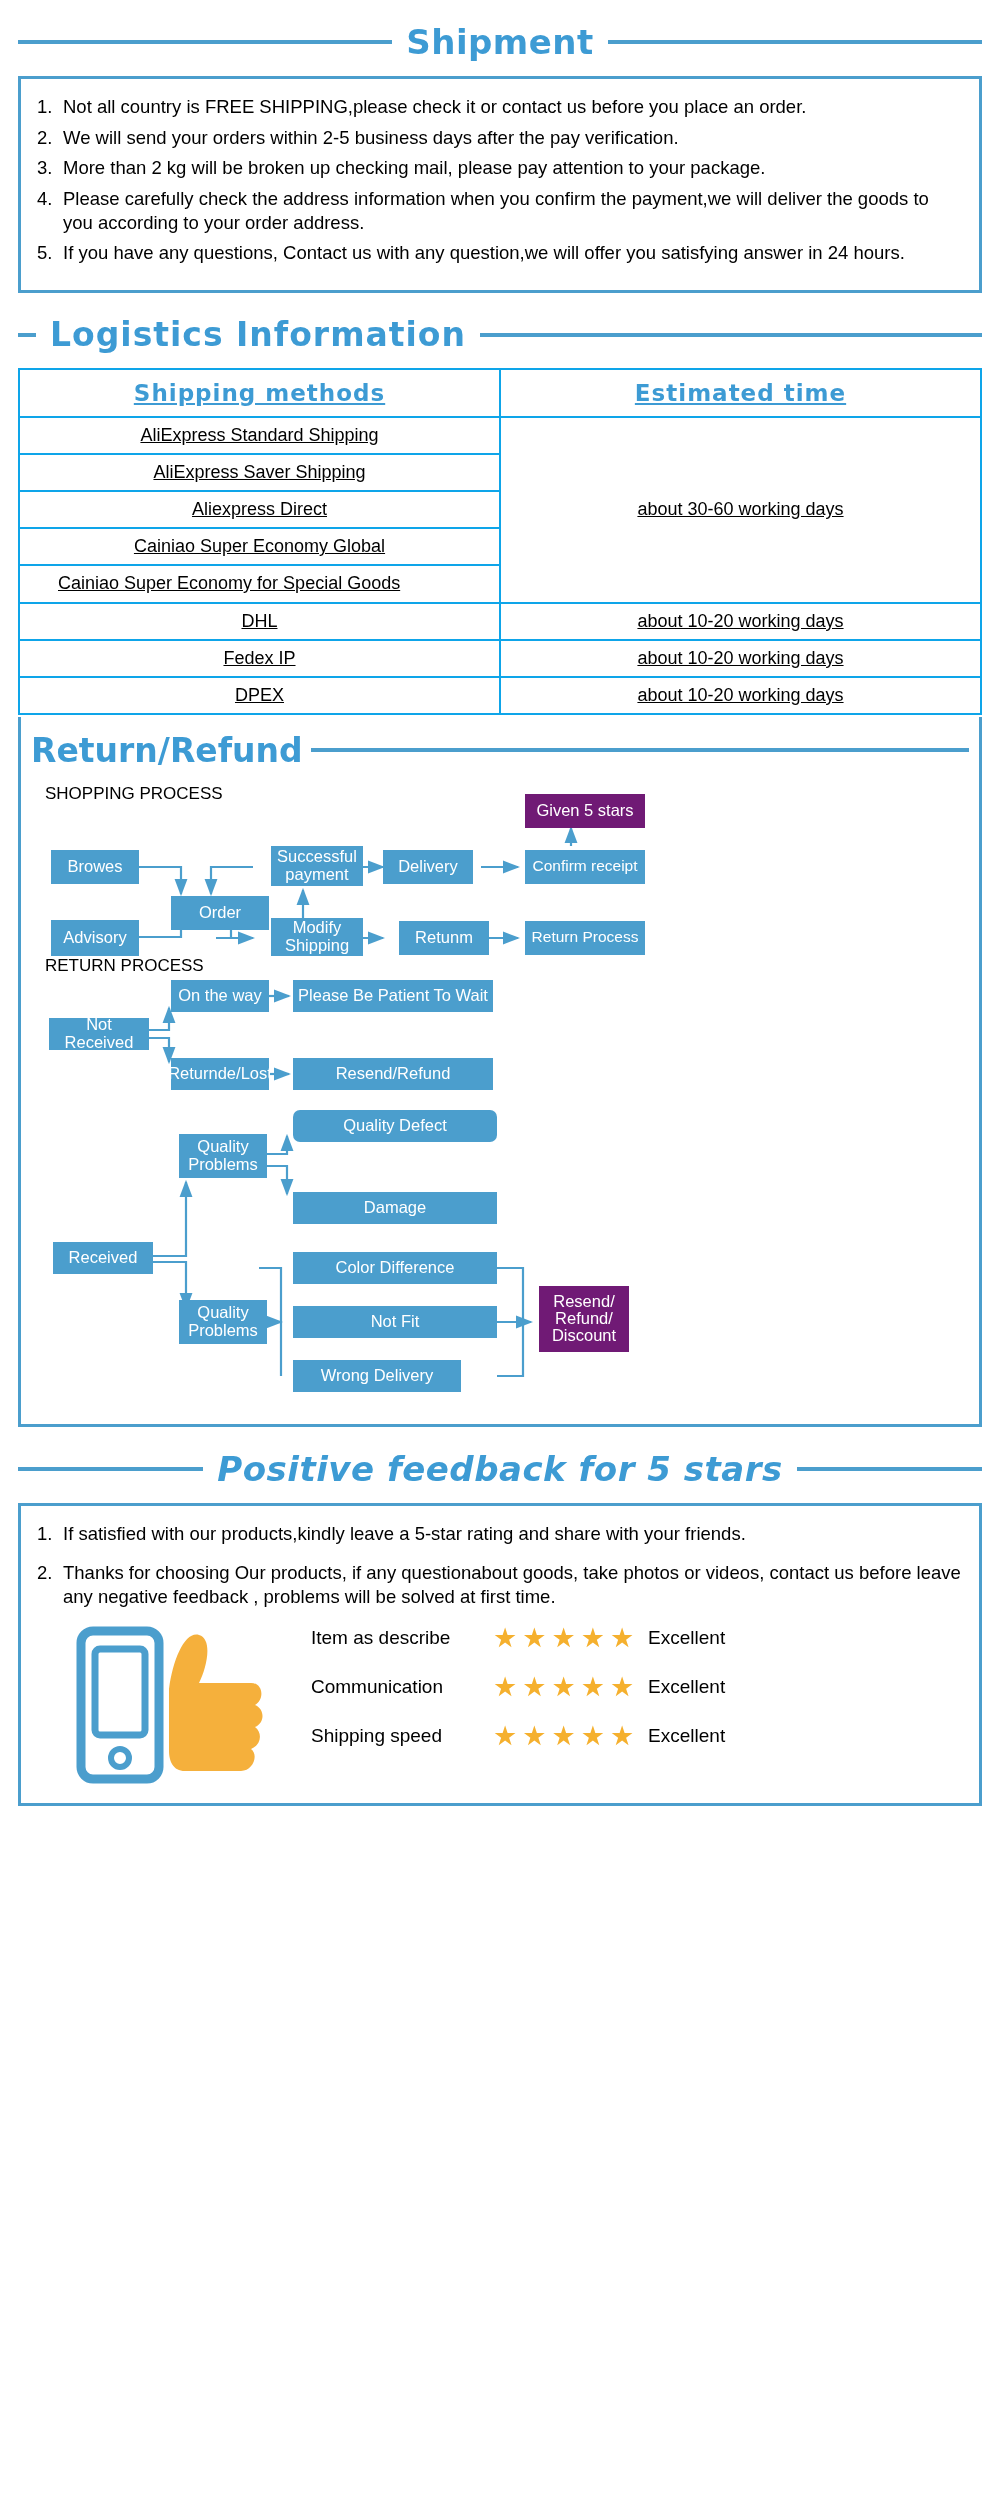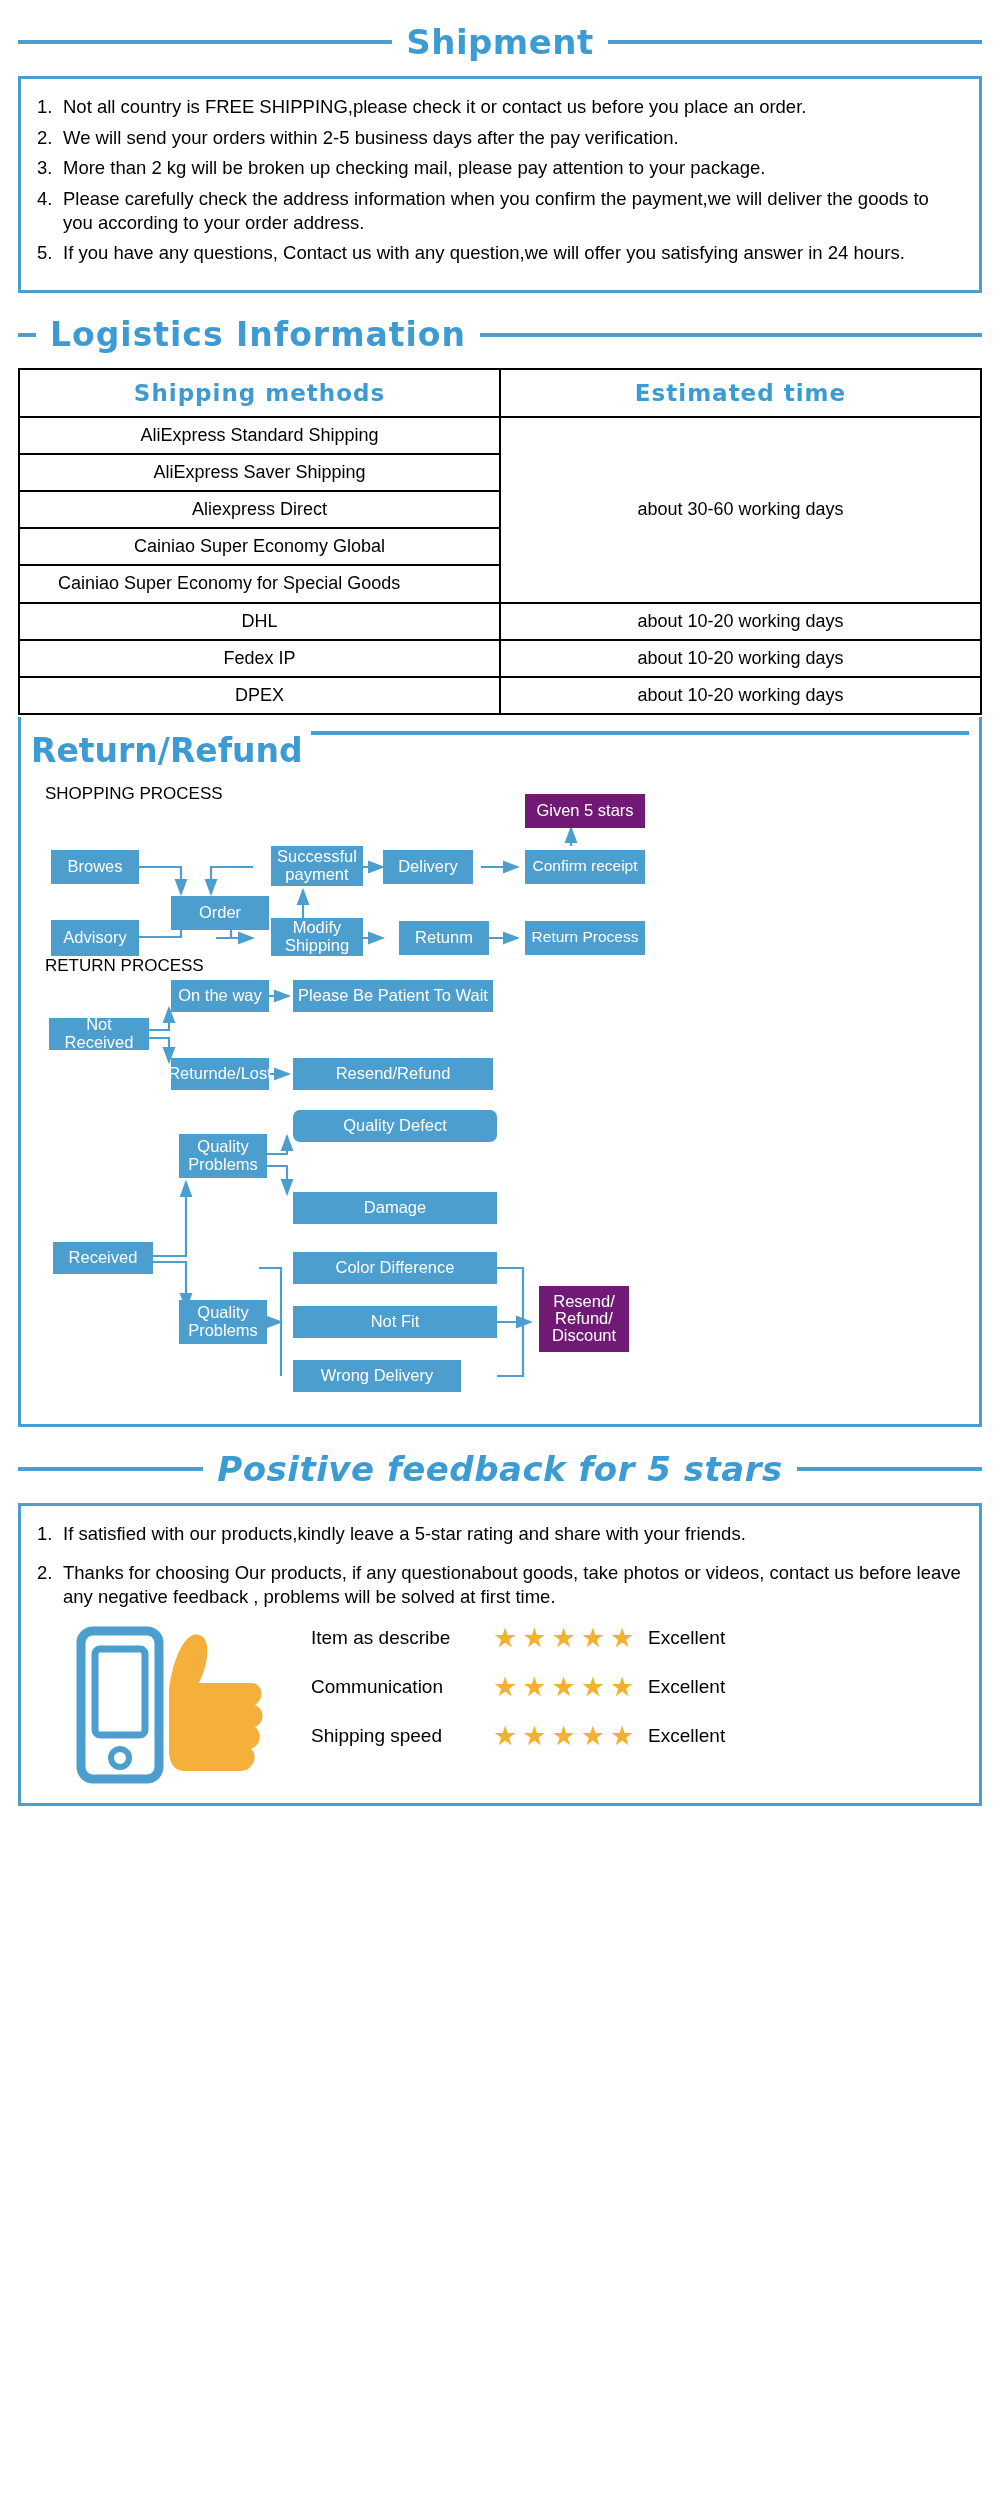--- a/index.html
+++ b/index.html
@@ -54,26 +54,27 @@
   }
   ol.numlist.spaced > li { margin-bottom:16px; }
 
   
   table.logistics {
     width:100%;
     border-collapse:collapse;
     table-layout:fixed;
   }
   table.logistics td, table.logistics th {
-    border:2px solid #000000;
+    border:2px solid #0ea5e9;
     padding:7px 6px;
     font-size:18px;
     font-weight:normal;
     text-align:center;
     vertical-align:middle;
+    text-decoration:underline;
   }
   table.logistics th {
     color:#3d9bd4;
     font-family:"DejaVu Sans", sans-serif;
     font-weight:900;
     font-size:23px;
     letter-spacing:1px;
     padding:10px 6px;
   }
   td.col-method { width:48%; }
@@ -84,21 +85,21 @@
     border-left:3px solid #4b9ecd;
     border-right:3px solid #4b9ecd;
     border-bottom:3px solid #4b9ecd;
     border-top:none;
     position:relative;
     margin-top:-20px;
     padding:30px 10px 14px 10px;
   }
   .rr-head {
     position:relative; top:-16px;
-    display:flex; gap:8px;
+    display:flex; align-items:center; gap:8px;
     margin-bottom:-6px;
   }
   .rr-head h2 {
     margin:0; color:#3d9bd4; white-space:nowrap;
     font-family:"DejaVu Sans", sans-serif;
     font-weight:900; font-size:33px;
   }
   .rr-head .rule { flex:1 1 auto; height:4px; background:#4b9ecd; }
   .flow-label { font-size:17px; margin:4px 0 8px 14px; }
 

